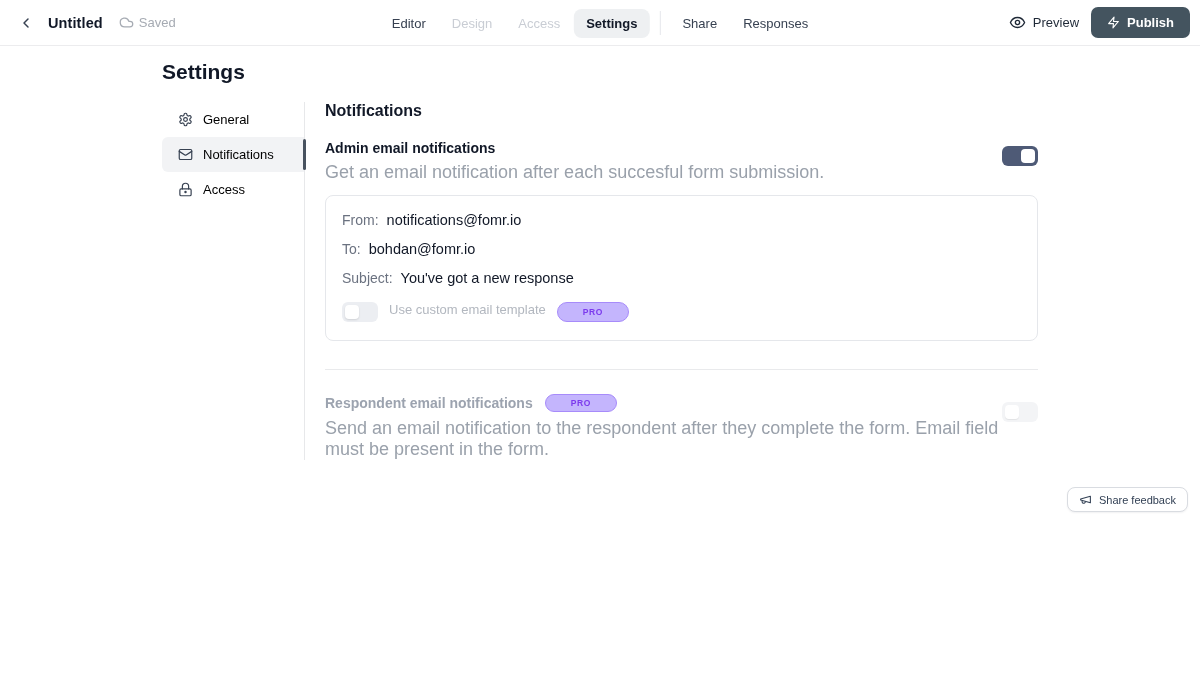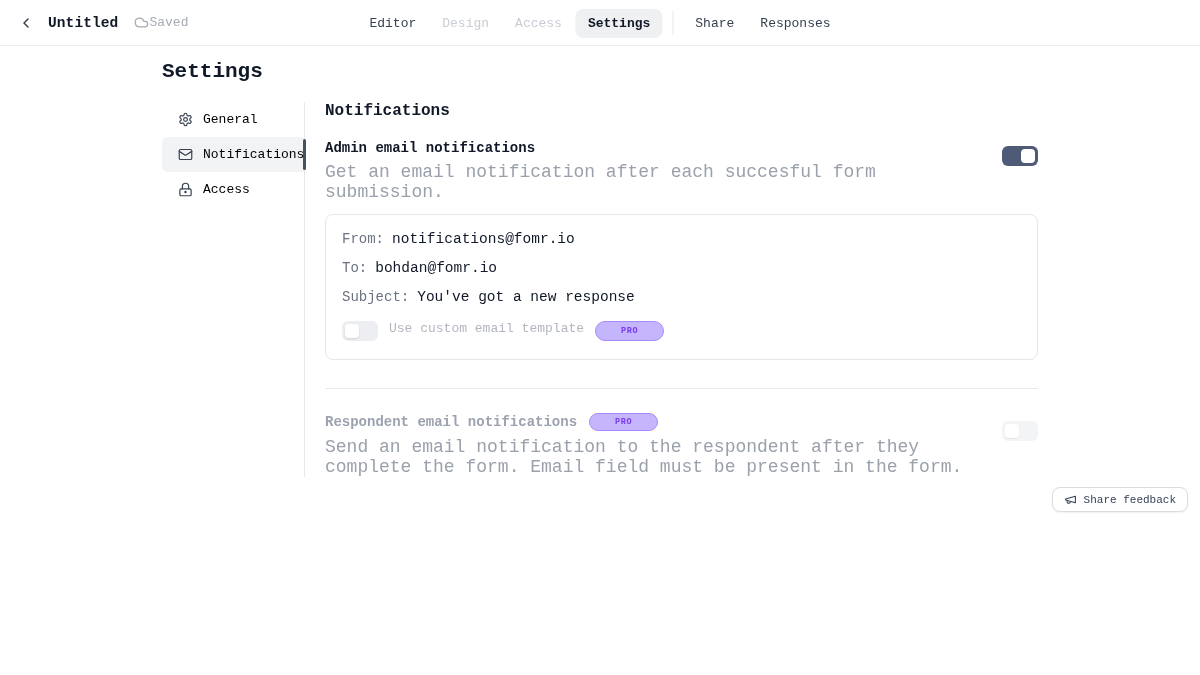--- a/index.html
+++ b/index.html
@@ -1,26 +1,26 @@
 <!DOCTYPE html>
 <html><head>
 <meta charset="utf-8">
 <style>
   * { margin:0; padding:0; box-sizing:border-box; }
   html,body { width:1200px; height:675px; background:#fff; overflow:hidden;
     font-family:"Liberation Sans", sans-serif; color:#1f2937; }
-  .app { position:relative; width:1200px; height:527px;font-family:Liberation Mono, monospace; }
+  .app { position:relative; width:1200px; height:527px; }
 
   
   .topbar { position:absolute; top:0; left:0; right:0; height:46px;
     display:flex; align-items:center; border-bottom:1px solid #ececee; background:#fff; padding:0 10px 0 14px; }
   .tb-left { display:flex; align-items:center; gap:10px; }
   .icon-btn { background:none; border:none; cursor:pointer; display:flex; align-items:center; padding:4px; color:#374151; }
   .doc-title { font-size:14.5px; font-weight:600; color:#111827; letter-spacing:.1px; }
-  .saved { display:flex; align-items:center; color:#a6abb3; font-size:13px; margin-left:6px; }
+  .saved { display:flex; align-items:center; gap:5px; color:#a6abb3; font-size:13px; margin-left:6px; }
   .saved svg { stroke:#a6abb3; }
 
   .tabs { position:absolute; left:50%; top:0; height:46px; transform:translateX(-50%);
     display:flex; align-items:center; gap:2px; }
   .tab { background:none; border:none; cursor:pointer; font-family:inherit;
     font-size:13px; color:#374151; padding:7px 12px; border-radius:8px; font-weight:500; }
   .tab.disabled { color:#c9cdd4; cursor:default; }
   .tab.active { background:#eef0f2; color:#111827; font-weight:600; }
   .tab-divider { width:1px; height:24px; background:#e5e7eb; margin:0 8px; }
 
@@ -114,20 +114,39 @@
     <nav class="tabs">
       <button class="tab">Editor</button>
       <button class="tab disabled">Design</button>
       <button class="tab disabled">Access</button>
       <button class="tab active">Settings</button>
       <span class="tab-divider"></span>
       <button class="tab">Share</button>
       <button class="tab">Responses</button>
     </nav>
 
+    <div class="tb-right">
+      <button class="preview-btn">
+        <span style="display:flex">
+          <svg width="17" height="17" viewBox="0 0 24 24" fill="none" stroke="#1f2937" stroke-width="1.9" stroke-linecap="round" stroke-linejoin="round">
+              <path d="M2 12s3.2-7 10-7 10 7 10 7-3.2 7-10 7-10-7-10-7z"></path>
+              <circle cx="12" cy="12" r="3"></circle>
+            </svg>
+        </span>
+        <span>Preview</span>
+      </button>
+      <button class="publish-btn">
+        <span style="display:flex">
+          <svg width="13" height="13" viewBox="0 0 24 24" fill="none" stroke="#fff" stroke-width="2" stroke-linecap="round" stroke-linejoin="round">
+              <polygon points="13 2 3 14 12 14 11 22 21 10 12 10 13 2"></polygon>
+            </svg>
+        </span>
+        <span>Publish</span>
+      </button>
+    </div>
   </header>
 
   <h1 class="page-title">Settings</h1>
 
   <div class="main-row">
 
     <aside class="sidebar">
       <div class="side-item">
         <span style="display:flex">
           <svg width="15" height="15" viewBox="0 0 24 24" fill="none" stroke-width="1.9" stroke-linecap="round" stroke-linejoin="round">

